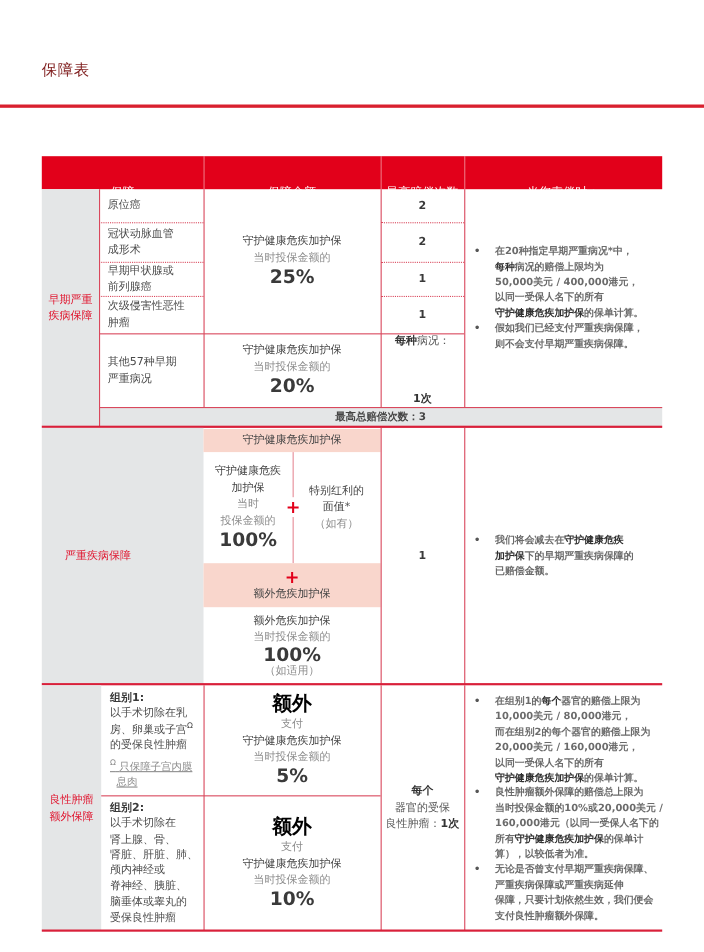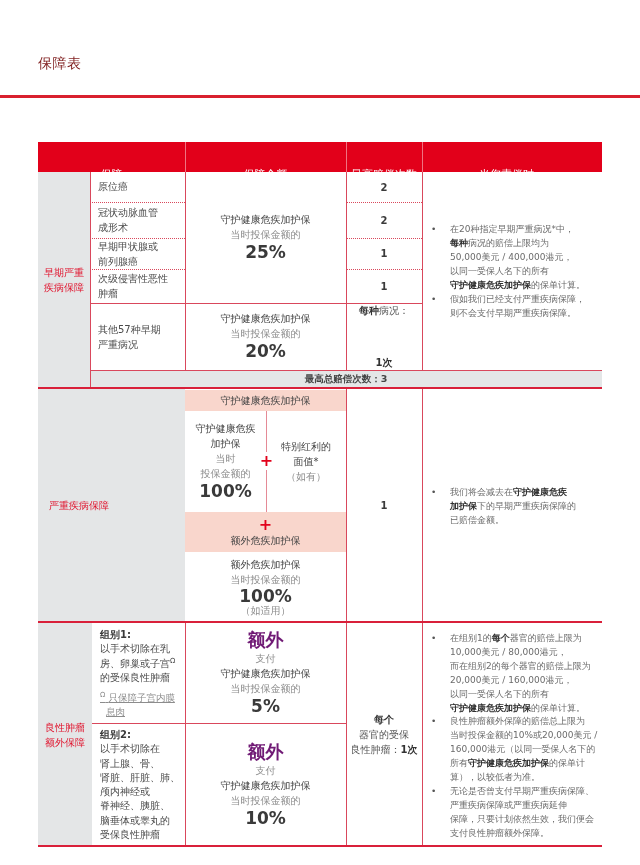--- a/index.html
+++ b/index.html
@@ -13,27 +13,27 @@
   .hdr-bg { left:38px; top:142px; width:564px; height:30px; background:#e2001a; }
   .hcell { top:159px; height:30px; display:flex; align-items:center; justify-content:center; color:#ffffff; font-size:11px; }
   .hsep { top:142px; width:1px; height:30px; background:rgba(255,255,255,0.45); }
   .grey { background:#e4e6e7; }
   .pink { background:#f9d6cc; }
   .cat { color:#e0112b; font-size:10px; line-height:15px; }
   .item { font-size:10px; line-height:15px; color:#4a4a4a; }
   .plan { font-size:10px; line-height:15px; color:#444444; }
   .basis { font-size:10px; line-height:15px; color:#8c8c8c; }
   .pct { font-size:17px; line-height:21px; font-weight:bold; color:#3a3a3a;text-align:center; }
-  .extra-big { font-size:18px; line-height:22px; font-weight:bold; color:#701a75; }
+  .extra-big { font-size:18px; line-height:22px; font-weight:bold; color:#000000; }
   .num { font-size:10px; font-weight:bold; color:#3a3a3a; }
   .maxtxt { font-size:10px; line-height:15px; color:#555555; }
   .maxtxt b { color:#333333; }
   .notes { font-size:9px; line-height:14px; color:#6b6b6b; padding:0 4px 0 9px; display:flex; flex-direction:column; }
   .notes b { color:#2f2f2f; }
-  .brow { display:flex; }
+  .brow { display:flex;font-weight:bold; }
   .bul { width:19px; flex:none; color:#555; }
   .bul::before { content:"\2022"; }
   .ln { white-space:nowrap; }
   .hl { position:absolute; height:1px; background:#d9485c; }
   .vl { position:absolute; width:1px; background:#d9485c; }
   .dl { position:absolute; height:0; border-top:1px dotted #d9485c; }
   .sep { position:absolute; height:2px; background:#d9203a; }
   .plus { color:#e2001a; font-weight:bold; font-size:16px; line-height:16px; }
   .footnote { font-size:9.5px; line-height:14px; color:#8c8c8c; margin-top:6px;text-decoration:underline; }
   .grp { font-size:10px; line-height:14.3px; color:#4a4a4a; }
@@ -131,21 +131,21 @@
   <div class="dl" style="left:90px;top:202px;width:95px;"></div>
   <div class="dl" style="left:90px;top:238px;width:95px;"></div>
   <div class="dl" style="left:90px;top:269px;width:95px;"></div>
   <div class="dl" style="left:346px;top:202px;width:76px;"></div>
   <div class="dl" style="left:346px;top:238px;width:76px;"></div>
   <div class="dl" style="left:346px;top:269px;width:76px;"></div>
   <div class="hl" style="left:90px;top:303px;width:332px;"></div>
   <div class="hl" style="left:90px;top:370px;width:512px;"></div>
   <div class="sep" style="left:38px;top:387px;width:564px;"></div>
 
-  <div class="abs grey cat" style="left:38px;top:389px;width:147px;height:233px;display:flex;align-items:center;padding-left:11px;">严重疾病保障</div>
+  <div class="abs grey cat" style="left:38px;top:389px;width:147px;height:233px;display:flex;align-items:center;padding-left:21px;">严重疾病保障</div>
 
   <div class="abs pink cc plan" style="left:185px;top:390px;width:161px;height:21px;">守护健康危疾加护保</div>
 
   <div class="abs cc" style="left:185px;top:411px;width:81px;height:101px;">
     <div class="plan">守护健康危疾</div>
     <div class="plan">加护保</div>
     <div class="basis">当时</div>
     <div class="basis">投保金额的</div>
     <div class="pct">100%</div>
   </div>

